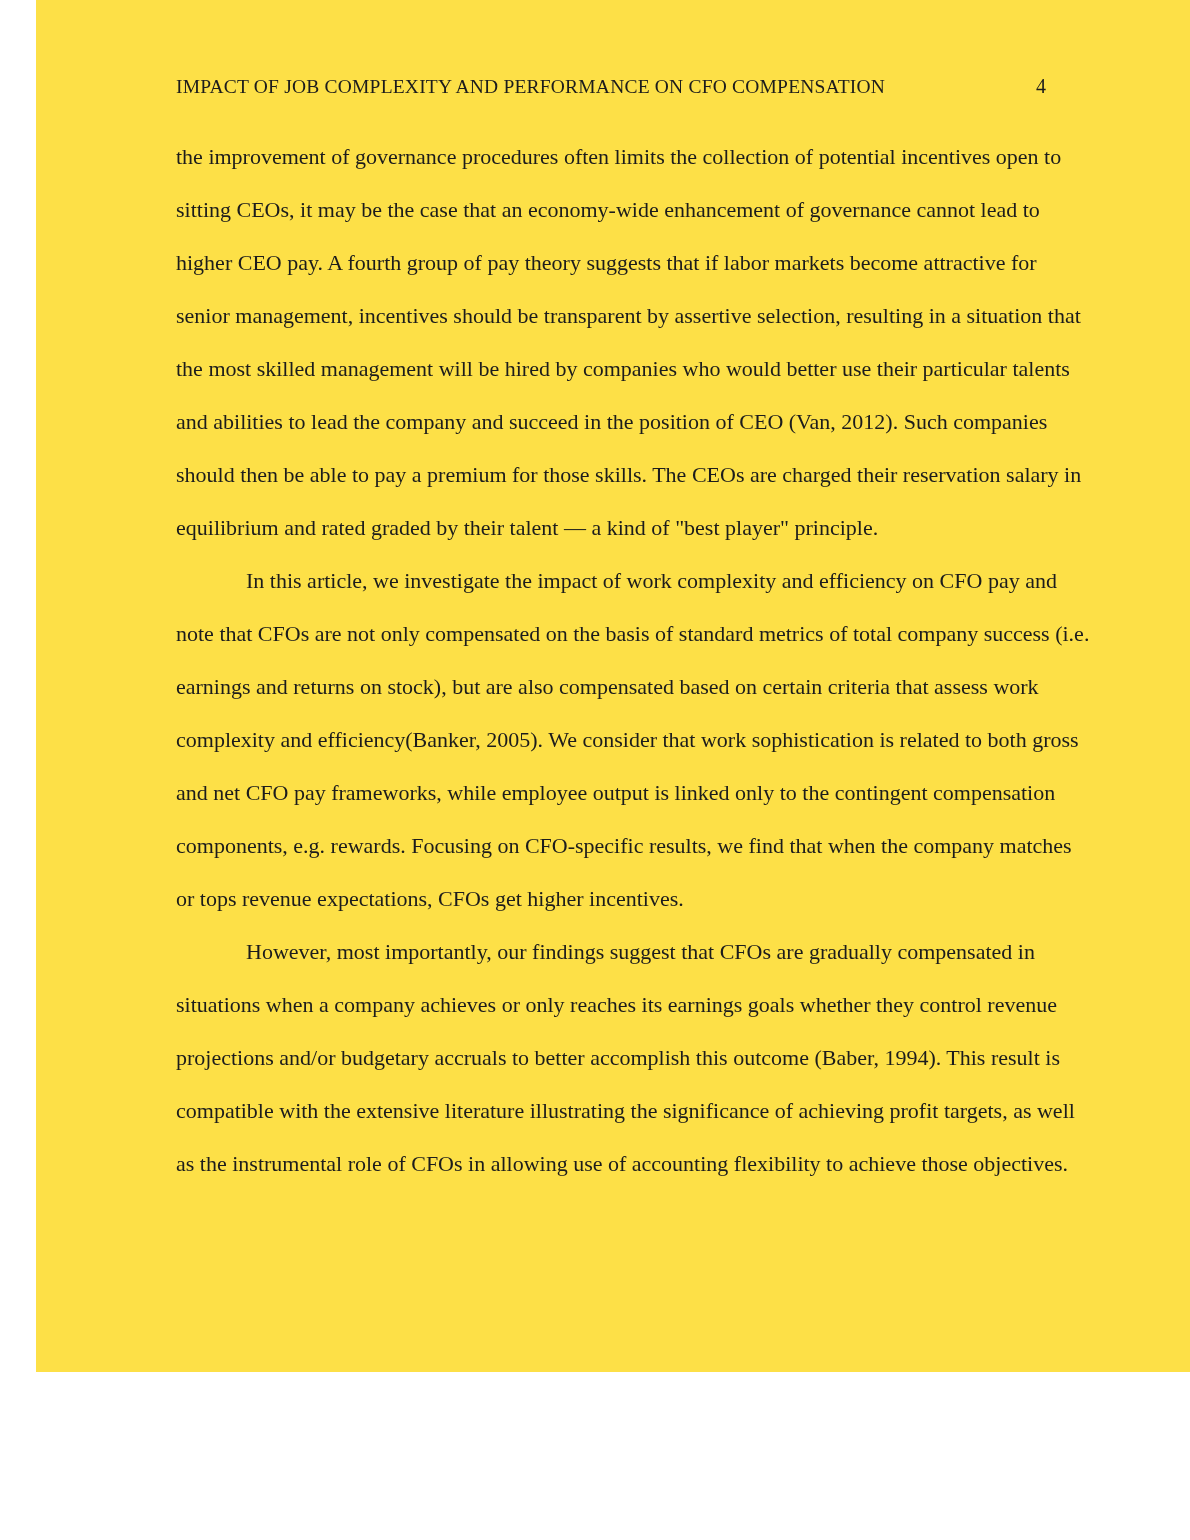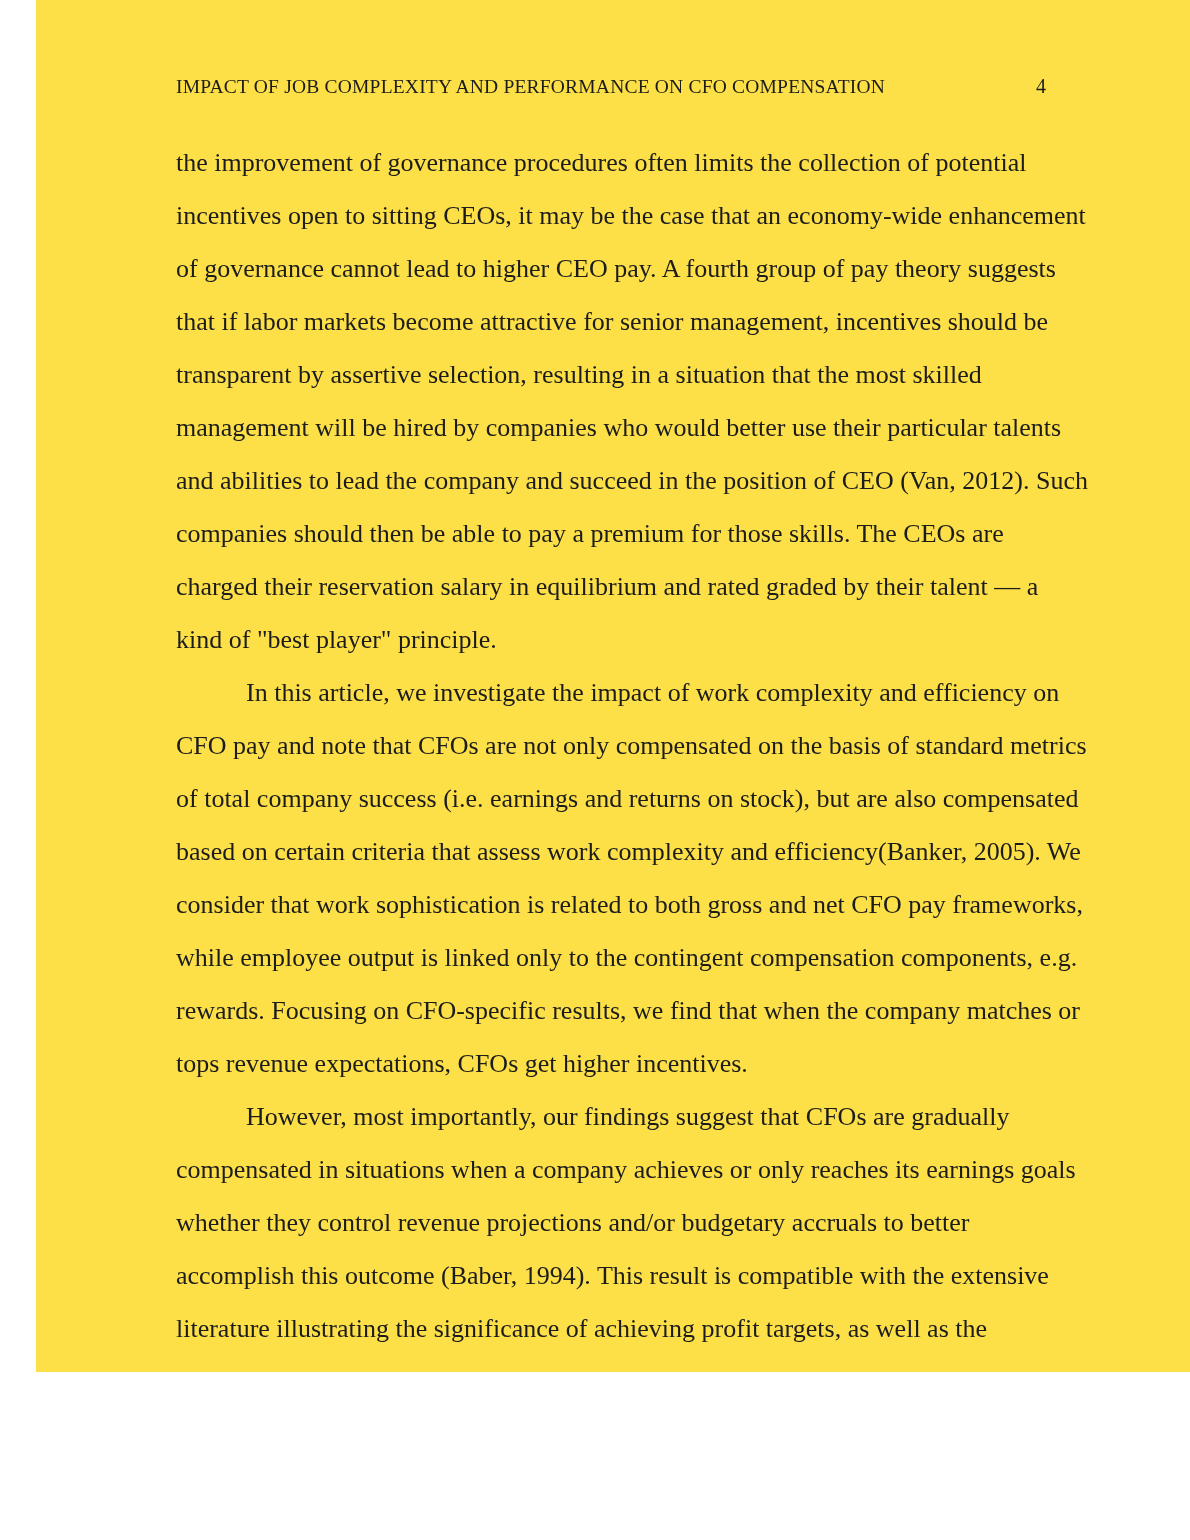--- a/index.html
+++ b/index.html
@@ -32,24 +32,24 @@
   }
   .running-head {
     letter-spacing: 0.2px;
   }
   .page-number {
     margin-right: 40px;
     font-size: 20px;
   }
   .content {
     position: absolute;
-    top: 136px;
+    top: 130px;
     left: 140px;
     right: 136px;
-    font-size: 26px;
+    font-size: 22px;
     line-height: 53px;
     text-align: left;
   }
   .content p {
     margin: 0;
     padding: 0;
   }
   .content p.indented {
     text-indent: 70px;
   }

